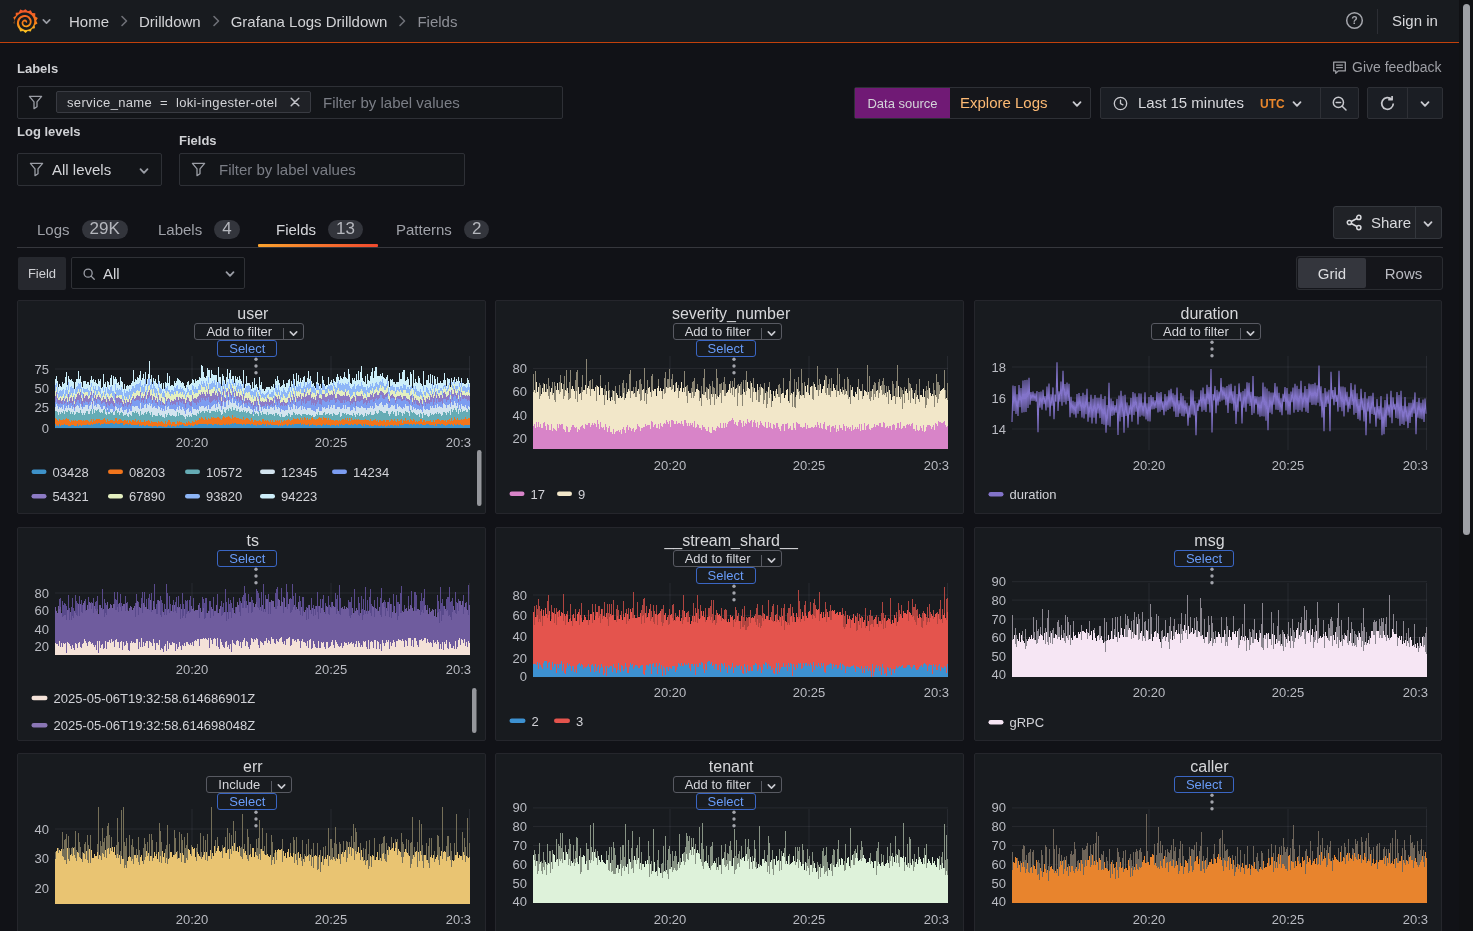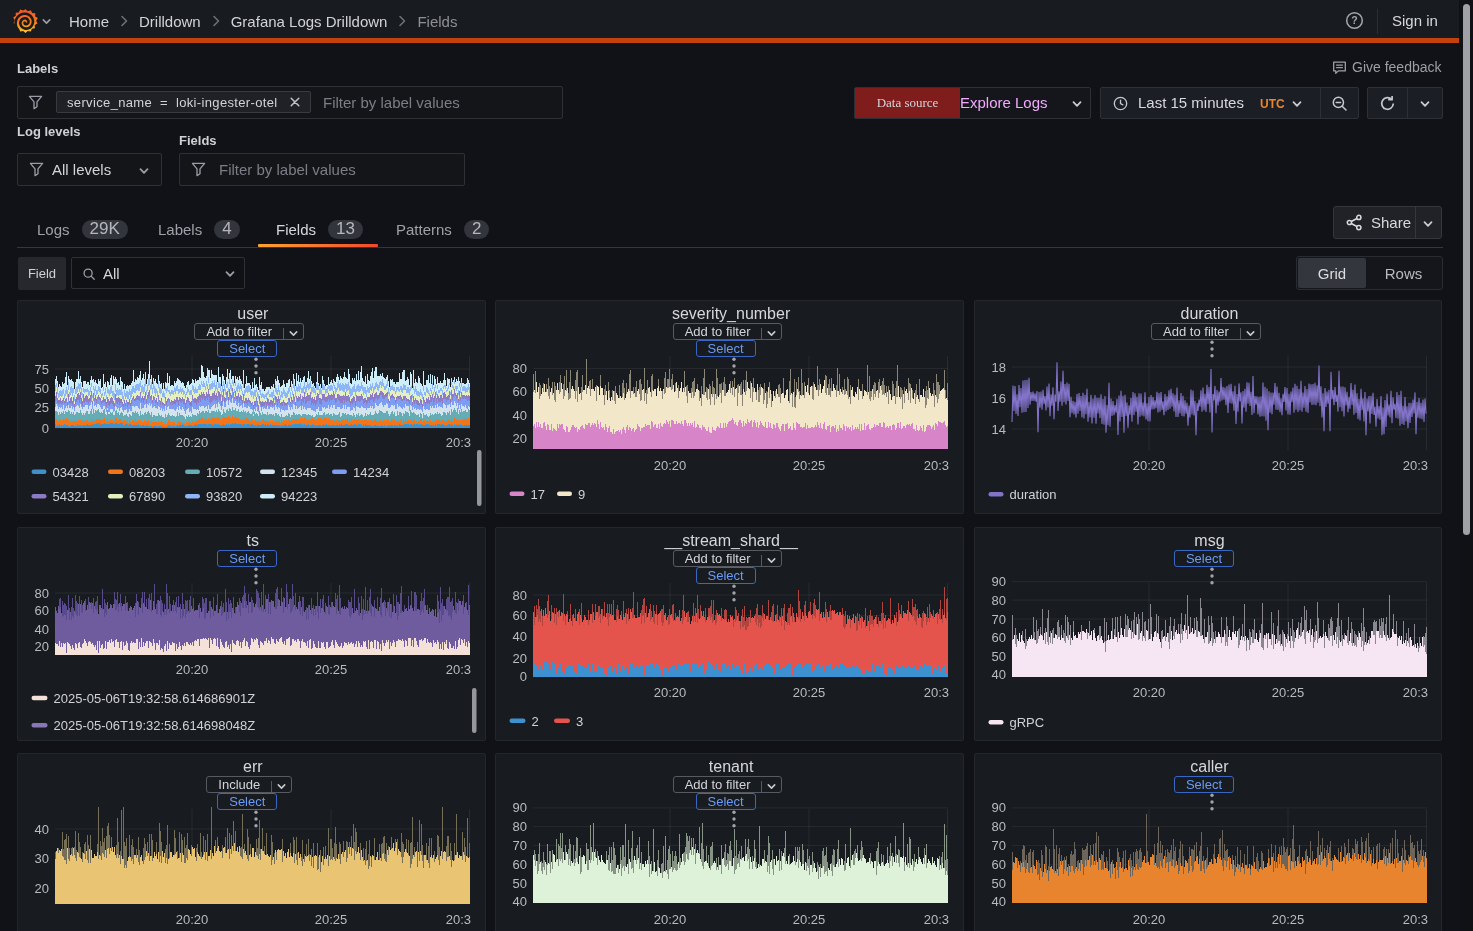--- a/index.html
+++ b/index.html
@@ -1,38 +1,38 @@
 <!DOCTYPE html>
 <html><head><meta charset="utf-8"><style>
 * { margin:0; padding:0; box-sizing:border-box; }
 html,body { width:1473px; height:931px; overflow:hidden; background:#111217;
   font-family:"Liberation Sans",sans-serif; -webkit-font-smoothing:antialiased; }
 #app { position:relative; width:1473px; height:931px; }
 .nav { position:absolute; left:0; top:0; width:1459px; height:43px; background:#181b1f;
-  border-bottom:5px solid #c2410c; }
+  border-bottom:1px solid #c2410c; }
 .crumbs { position:absolute; left:69px; top:0; height:42px; display:flex; align-items:center;
   font-size:15px; color:#d2d3d6; font-weight:500; }
 .crumbs .c2 { color:#8e9097; font-weight:400; }
 .searchbox { position:absolute; left:950px; top:4px; width:380px; height:34px; background:#13151a;
   border:1px solid #31343a; border-radius:4px; }
 .searchbox .ph1 { position:absolute; left:33px; top:8px; font-size:15px; color:#8e9096; }
 .searchbox .ck { position:absolute; right:12px; top:10px; font-size:13px; color:#84868d; }
 .signin { position:absolute; left:1392px; top:12px; font-size:15px; color:#d6d7da; font-weight:500; }
 .navdiv { position:absolute; left:1377px; top:9px; width:1px; height:25px; background:#2c2e34; }
 .sect-label { position:absolute; font-size:13px; font-weight:700; color:#d0d1d5; }
 .gf { position:absolute; left:1352px; top:59px; font-size:14px; color:#9d9ea4; }
 .bigfilter { position:absolute; left:17px; top:86px; width:546px; height:33px; background:#131519;
   border:1px solid #2e3036; border-radius:2px; }
 .chip { position:absolute; left:56px; top:91px; height:22px; background:#1f2126; border:1px solid #393b42;
   border-radius:2px; display:flex; align-items:center; padding:0 10px; font-size:13px; font-weight:500; color:#d2d3d7; letter-spacing:0.35px; }
 .chip svg { margin-left:12px; }
 .phold { position:absolute; font-size:15px; color:#7b7e86; }
 .ctl { position:absolute; height:32px; border:1px solid #2e3036; border-radius:2px; background:#1b1e24; }
-.dslabel { position:absolute; left:0; top:0; bottom:0; width:105px; background:#7f1d1d; display:flex;
-  align-items:center; justify-content:center; font-size:13px; font-weight:500; color:#d4d5d9;font-family:Liberation Serif, serif; }
+.dslabel { position:absolute; left:0; top:0; bottom:0; width:95px; background:#701a75; display:flex;
+  align-items:center; justify-content:center; font-size:13px; font-weight:500; color:#d4d5d9; }
 .lvl { position:absolute; left:17px; top:153px; width:145px; height:33px; border:1px solid #2e3036;
   border-radius:2px; background:#131519; }
 .inp2 { position:absolute; left:179px; top:153px; width:286px; height:33px; border:1px solid #2e3036;
   border-radius:2px; background:#131519; }
 .tabs { position:absolute; left:19px; top:211px; height:36px; display:flex; }
 .tab { display:flex; align-items:center; padding-left:18px; font-size:15px; color:#9fa1a8; position:relative; }
 .tab.w1 { width:121px; } .tab.w2 { width:118px; } .tab.w3 { width:120px; } .tab.w4 { width:128px; }
 .tab .pill { margin-left:12px; background:#33353c; border-radius:10px; height:19px; display:flex;
   align-items:center; padding:0 8px; font-size:17px; color:#b5b7bd; }
 .tab.active { color:#d6d7db; font-weight:500; }
@@ -118,21 +118,21 @@
 <div class="bigfilter"></div>
 <svg style="position:absolute;left:28px;top:95px" width="15" height="15" viewBox="0 0 16 16">
       <path d="M1.5 1.5h13L9.6 7.3v5.2l-3.2 2V7.3Z" fill="none" stroke="#9a9da5" stroke-width="1.4" stroke-linejoin="round"></path>
     </svg>
 <div class="chip">service_name&nbsp;&nbsp;=&nbsp;&nbsp;loki-ingester-otel <svg width="10" height="10" viewBox="0 0 10 10">
         <path d="M1.2 1.2 8.8 8.8M8.8 1.2 1.2 8.8" stroke="#c2c3c9" stroke-width="1.5" stroke-linecap="round"></path>
       </svg></div>
 <div class="phold" style="left:323px;top:94px">Filter by label values</div>
 <div class="ctl" style="left:854px;top:87px;width:237px;background:#15161b">
   <div class="dslabel">Data source</div>
-  <span style="position:absolute;left:105px;top:6px;font-size:15px;color:#f0abfc">Explore Logs</span>
+  <span style="position:absolute;left:105px;top:6px;font-size:15px;color:#fdba74">Explore Logs</span>
   <svg style="position:absolute;left:216px;top:10px" width="12" height="12" viewBox="0 0 12 12">
         <path d="M2.5 4.2 6 7.8 9.5 4.2" fill="none" stroke="#c9cad0" stroke-width="1.8" stroke-linecap="round" stroke-linejoin="round"></path>
       </svg>
 </div>
 <div class="ctl" style="left:1100px;top:87px;width:259px">
   <div style="position:absolute;left:12px;top:8px"><svg width="15" height="15" viewBox="0 0 16 16">
           <circle cx="8" cy="8" r="6.6" fill="none" stroke="#c7c8cd" stroke-width="1.4"></circle>
           <path d="M8 4.4V8l2.6 1.4" fill="none" stroke="#c7c8cd" stroke-width="1.4" stroke-linecap="round"></path>
         </svg></div>
   <span style="position:absolute;left:37px;top:6px;font-size:15px;font-weight:500;color:#d8d9dd">Last 15 minutes</span>

